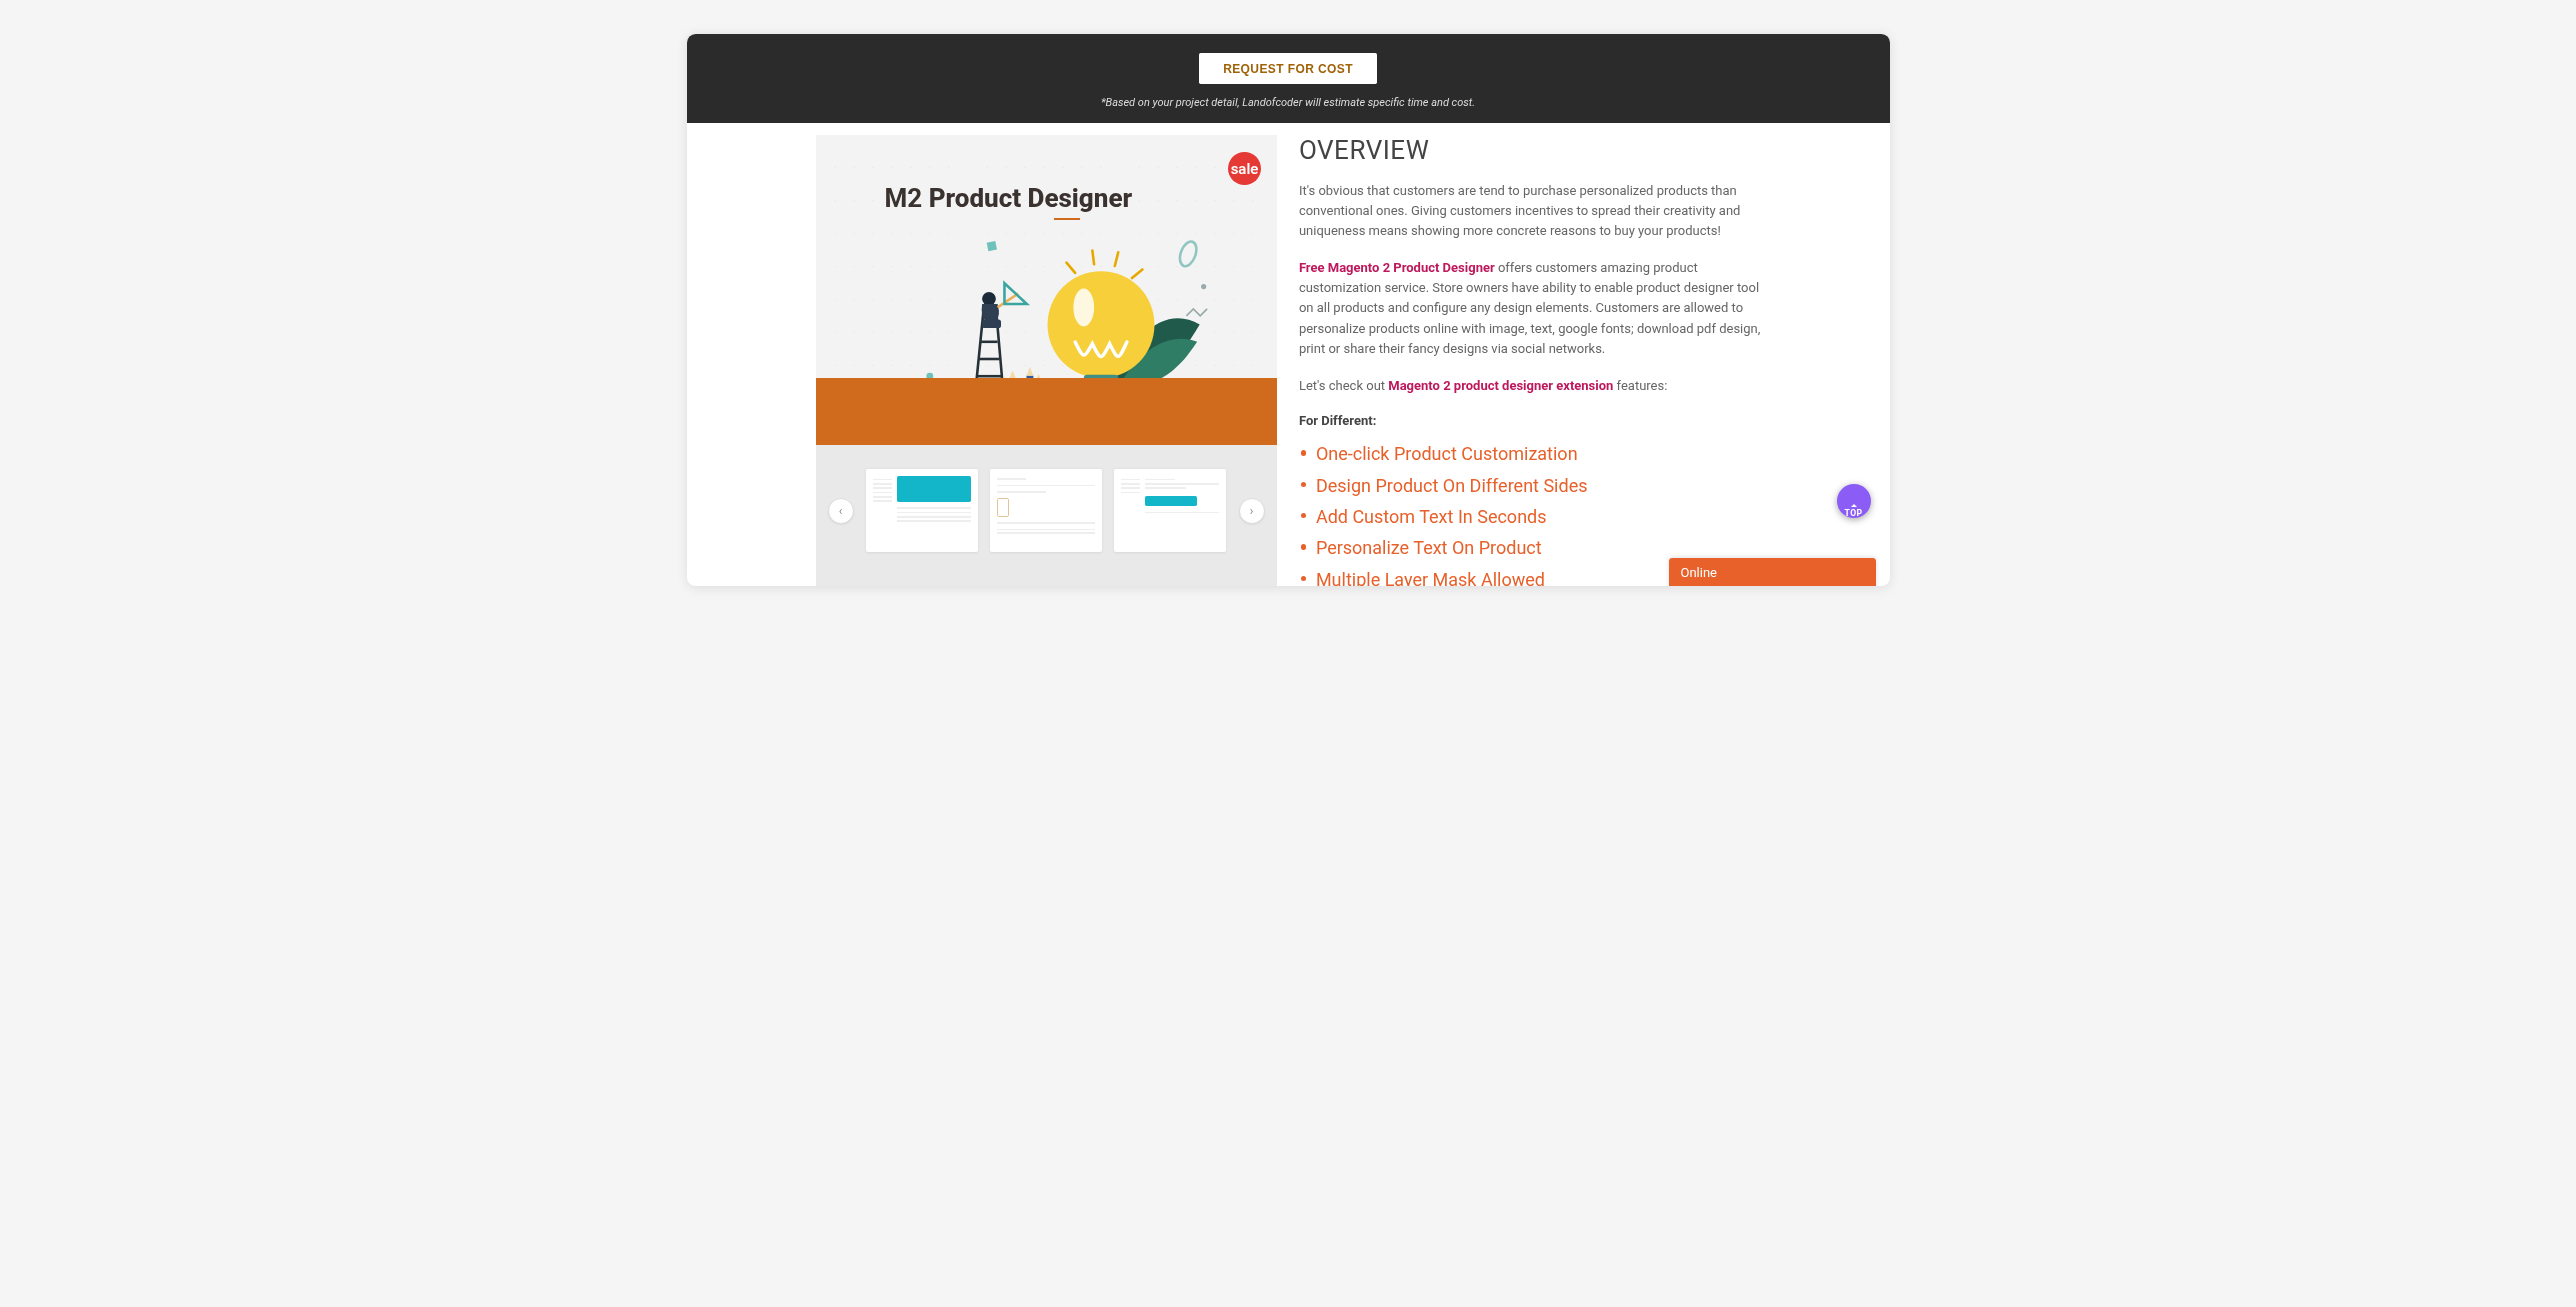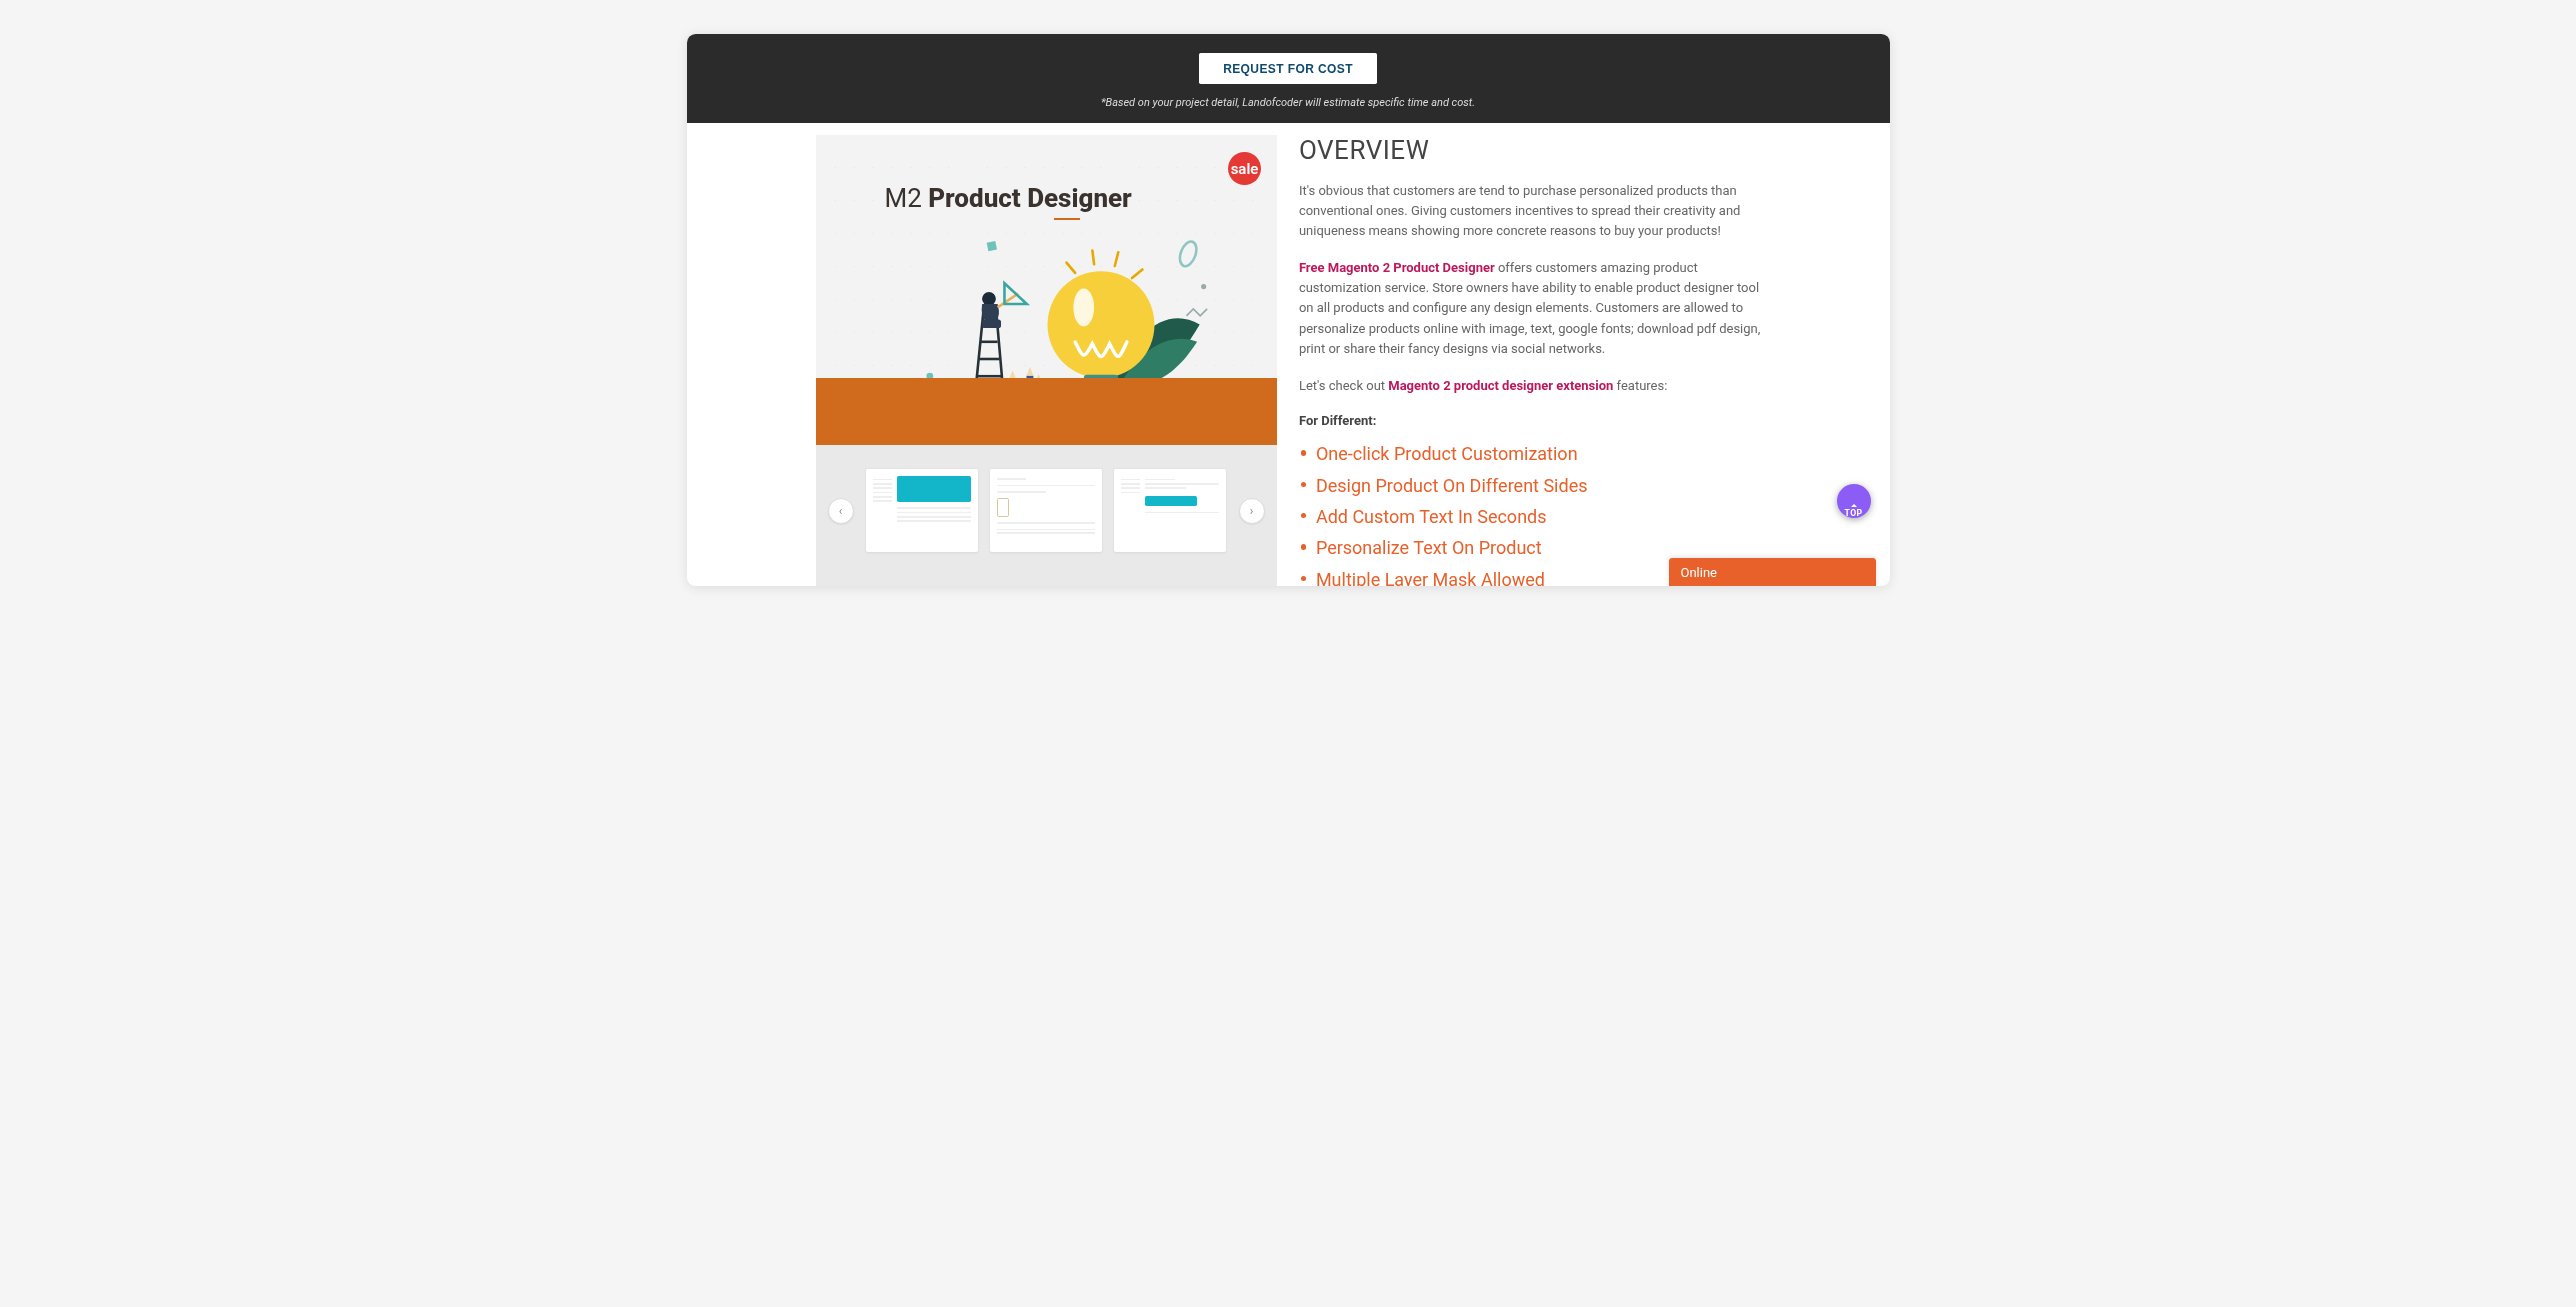--- a/index.html
+++ b/index.html
@@ -23,21 +23,21 @@
   }
   .dark-bar {
     background: #2b2b2b;
     color: #fff;
     text-align: center;
     padding: 19px 17px 14px;
   }
   .request-btn {
     display: inline-block;
     background: #fff;
-    color: #0c4a6e;
+    color: #a16207;
     border: none;
     padding: 8.6px 24px;
     font-weight: 700;
     font-size: 12px;
     letter-spacing: 0.4px;
     border-radius: 1.7px;
     cursor: pointer;
   }
   .dark-bar .note {
     margin-top: 12px;
@@ -70,21 +70,21 @@
   }
   .hero .ground {
     position: absolute; left: 0; right: 0; bottom: 0; height: 67px;
     background: #d06a1d;
   }
   .hero .title {
     position: absolute; left: 69px; top: 48px;
     font-size: 26px; color: #3a322f;
   }
   .hero .title .bold { font-weight: 800; }
-  .hero .title .thin { font-weight: 400; }
+  .hero .title .thin { font-weight: 700; }
   .hero .underline {
     position: absolute; left: 238px; top: 83px; width: 26px; height: 1.7px; background: #d06a1d;
   }
   .hero .sale-badge {
     position: absolute; right: 15.5px; top: 17px;
     width: 33px; height: 33px; border-radius: 50%;
     background: #e53935; color: #fff;
     display: flex; align-items: center; justify-content: center;
     font-size: 15px; font-weight: 600;
   }

